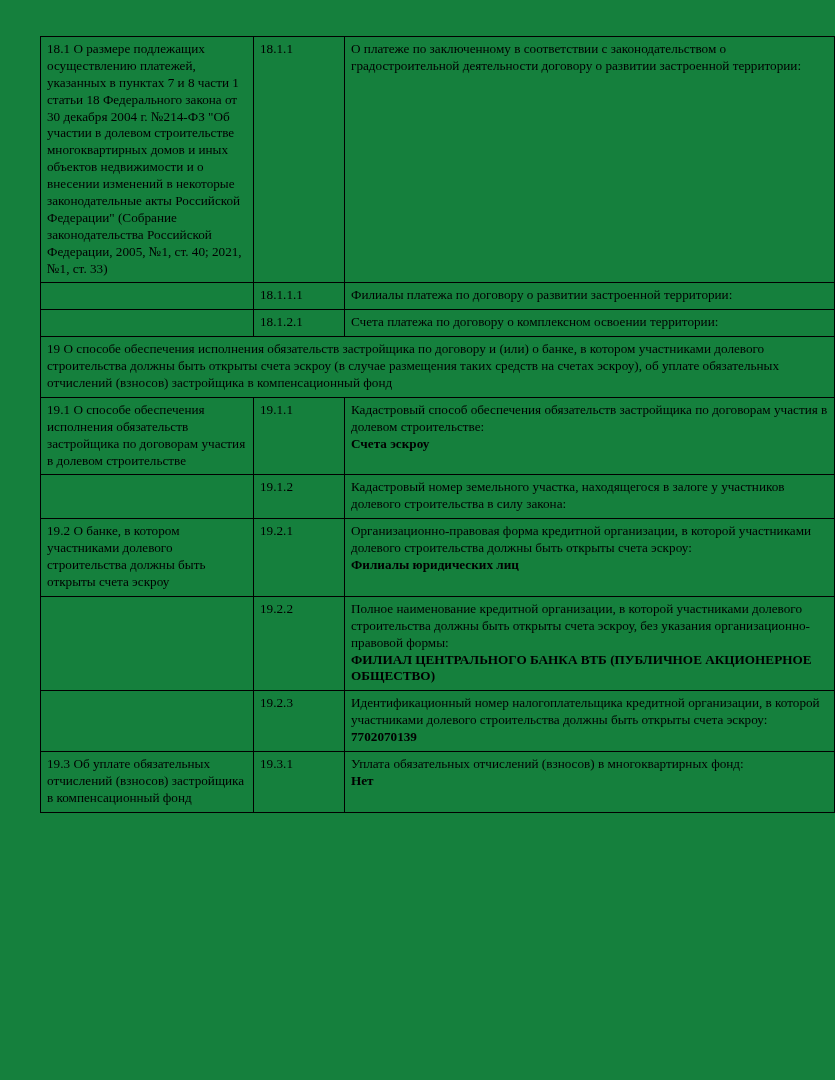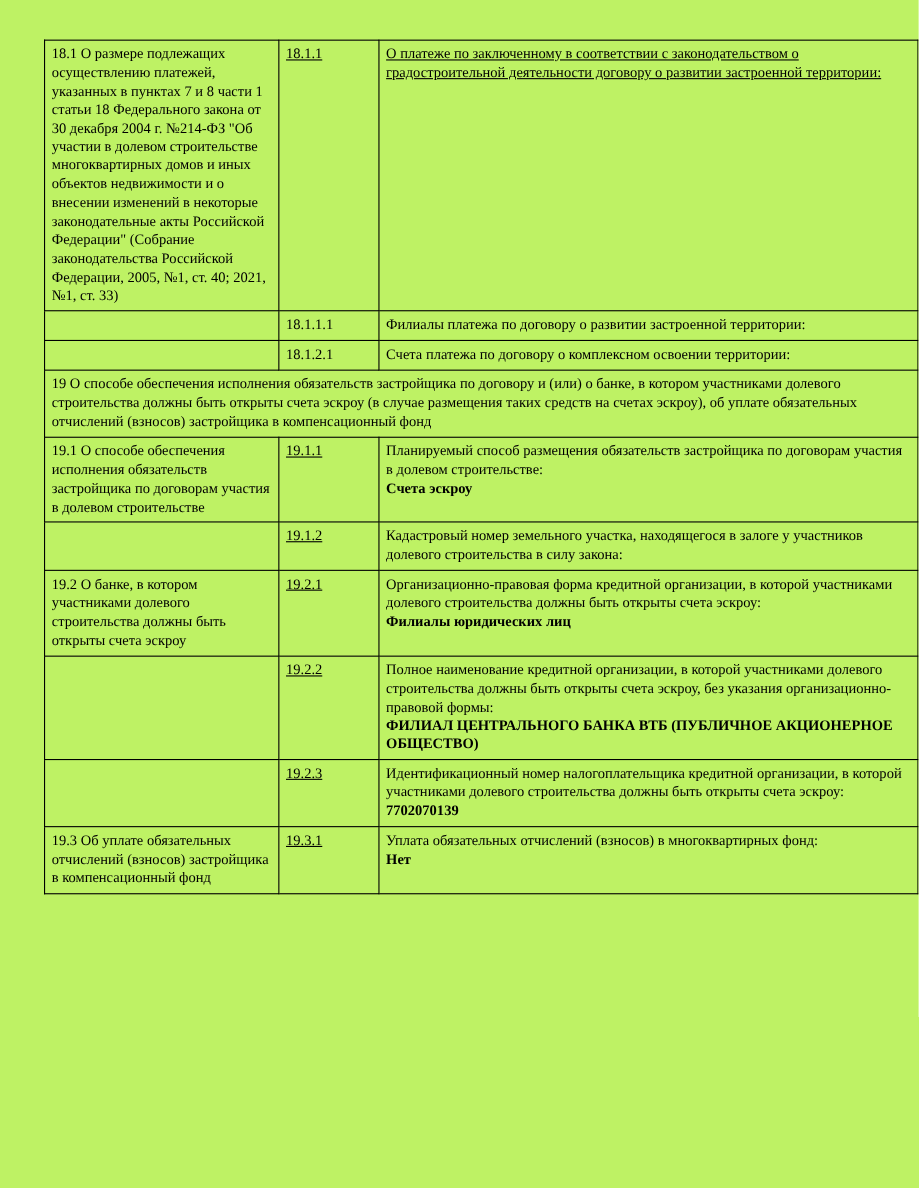--- a/index.html
+++ b/index.html
@@ -11,40 +11,40 @@
     width: 835px;
     min-height: 1080px;
     font-family: "Liberation Serif", "DejaVu Serif", serif;
     color: #000000;
   }
   .page {
     width: 835px;
     min-height: 1080px;
     box-sizing: border-box;
     padding: 36px 40px 30px 40px;
-    background: #bef264;
+    background: #15803d;
   }
   table.doc-table {
     border-collapse: collapse;
     width: 755px;
     table-layout: fixed;
     font-size: 13.2px;
     line-height: 1.28;
   }
   table.doc-table td {
     border: 1px solid #000000;
     vertical-align: top;
     padding: 4px 6px 5px 6px;
     word-wrap: break-word;
     overflow-wrap: break-word;
   }
   td.col-desc { width: 200px; }
   td.col-code { width: 78px; }
   td.col-val  { width: 477px; }
-  td.middle { vertical-align: middle; text-decoration: underline; }
+  td.middle { vertical-align: middle; }
   td.full { width: auto; margin-left: 26px; }
   .bold { font-weight: bold; }
   .val-line { display: block; }
 </style>
 </head>
 <body>
 
 <div class="page">
   <table class="doc-table">
     <tbody>
@@ -75,21 +75,21 @@
       </tr>
 
       <tr>
         <td class="full" colspan="3">19 О способе обеспечения исполнения обязательств застройщика по договору и (или) о банке, в котором участниками долевого строительства должны быть открыты счета эскроу (в случае размещения таких средств на счетах эскроу), об уплате обязательных отчислений (взносов) застройщика в компенсационный фонд</td>
       </tr>
 
       <tr>
         <td class="col-desc">19.1 О способе обеспечения исполнения обязательств застройщика по договорам участия в долевом строительстве</td>
         <td class="col-code middle">19.1.1</td>
         <td class="col-val">
-          <span class="val-line">Планируемый способ размещения обязательств застройщика по договорам участия в долевом строительстве:</span>
+          <span class="val-line">Кадастровый способ обеспечения обязательств застройщика по договорам участия в долевом строительстве:</span>
           <span class="val-line bold">Счета эскроу</span>
         </td>
       </tr>
 
       <tr>
         <td class="col-desc"></td>
         <td class="col-code middle">19.1.2</td>
         <td class="col-val">
           <span class="val-line">Кадастровый номер земельного участка, находящегося в залоге у участников долевого строительства в силу закона:</span>
         </td>

